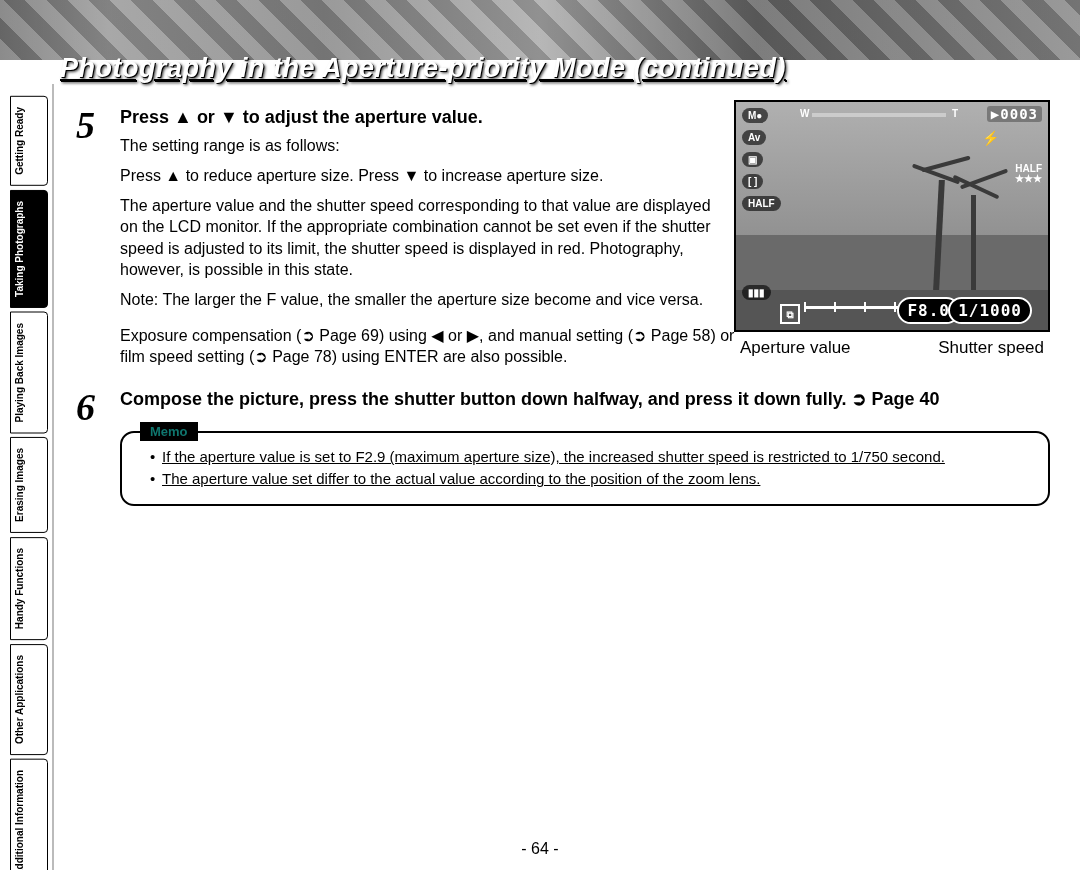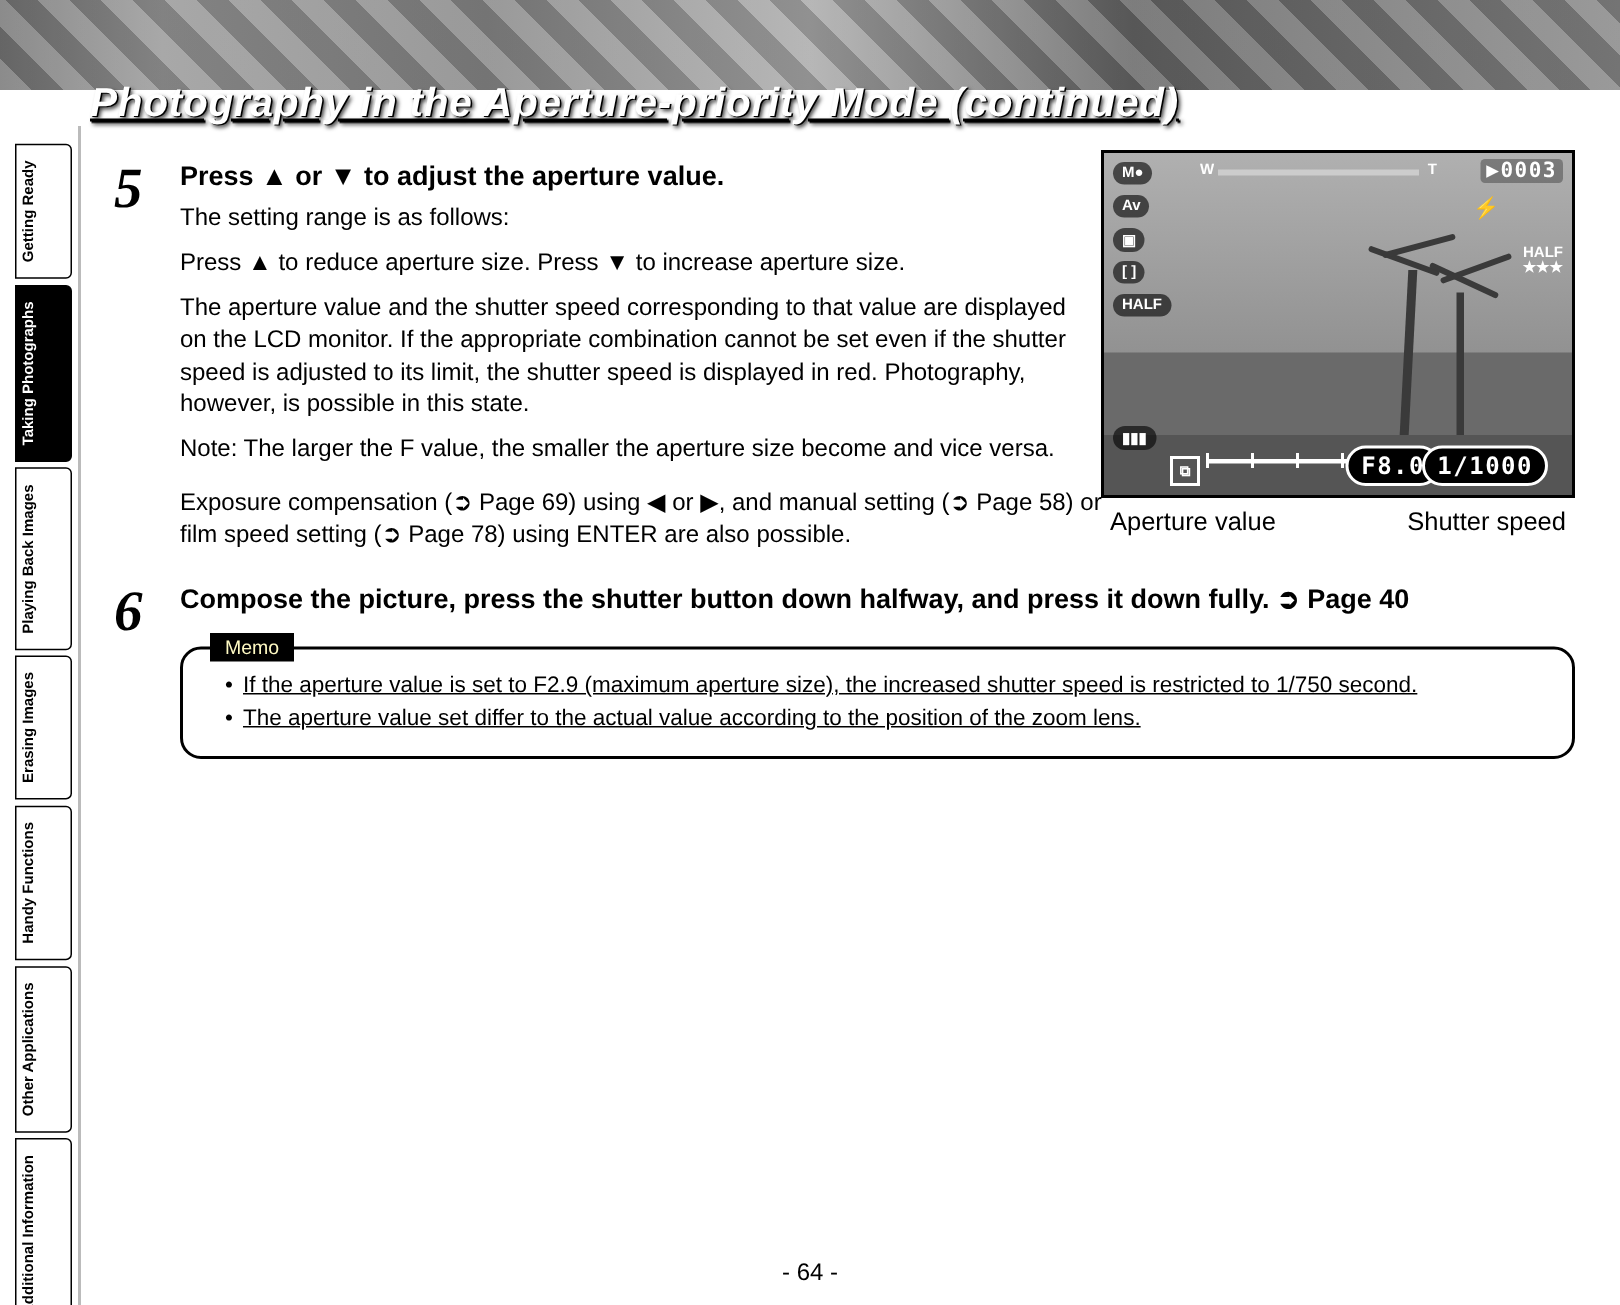--- a/index.html
+++ b/index.html
@@ -49,21 +49,21 @@
   .lcd .zoom .w{left:0;}.lcd .zoom .t{right:0;}
   .lcd .counter{position:absolute;top:4px;right:6px;color:#fff;font-family:monospace;font-weight:bold;font-size:14px;letter-spacing:1px;background:rgba(0,0,0,0.3);border-radius:3px;padding:0 4px;}
   .lcd .half{position:absolute;top:32px;right:6px;color:#fff;font-size:10px;font-weight:bold;text-align:right;line-height:1;margin-top:30px;}
   .lcd .flash{position:absolute;top:28px;right:48px;color:#fff;font-size:14px;}
   .lcd .evbar{position:absolute;bottom:8px;left:68px;width:120px;height:18px;}
   .lcd .evbar .ln{position:absolute;top:2px;left:0;right:0;height:3px;background:#fff;}
   .lcd .evbar .tk{position:absolute;top:-2px;width:2px;height:10px;background:#fff;}
   .lcd .evicon{position:absolute;bottom:6px;left:44px;width:20px;height:20px;border:2px solid #fff;color:#fff;font-size:10px;text-align:center;line-height:18px;font-weight:bold;}
   .lcd-caption { display: flex; justify-content: space-between; font-size: 17px; margin-top: 6px; padding: 0 6px;}
   .memo-box { border: 2px solid #000; border-radius: 14px; margin-top: 10px; padding: 14px 18px 12px 28px; position: relative; }
-  .memo-label { position: absolute; top: -11px; left: 18px; background: #000; color: #fef9c3; font-size: 13px; font-weight: normal; padding: 2px 10px; }
+  .memo-label { position: absolute; top: -11px; left: 18px; background: #000; color: #0f766e; font-size: 13px; font-weight: bold; padding: 2px 10px; }
   .memo-box ul { list-style: none; }
   .memo-box li { font-size: 15px; line-height: 1.35; margin-bottom: 2px; position:relative; padding-left:12px;text-decoration:underline;}
   .memo-box li::before{content:'•';position:absolute;left:0;}
   .page-num { position: absolute; bottom: 12px; left: 0; right: 0; text-align: center; font-size: 16px; }
   .vline { position: absolute; left: 52px; top: 84px; bottom: 0; width: 2px; background: #bbb; }
 </style>
 </head>
 <body>
 
 <div class="page">

